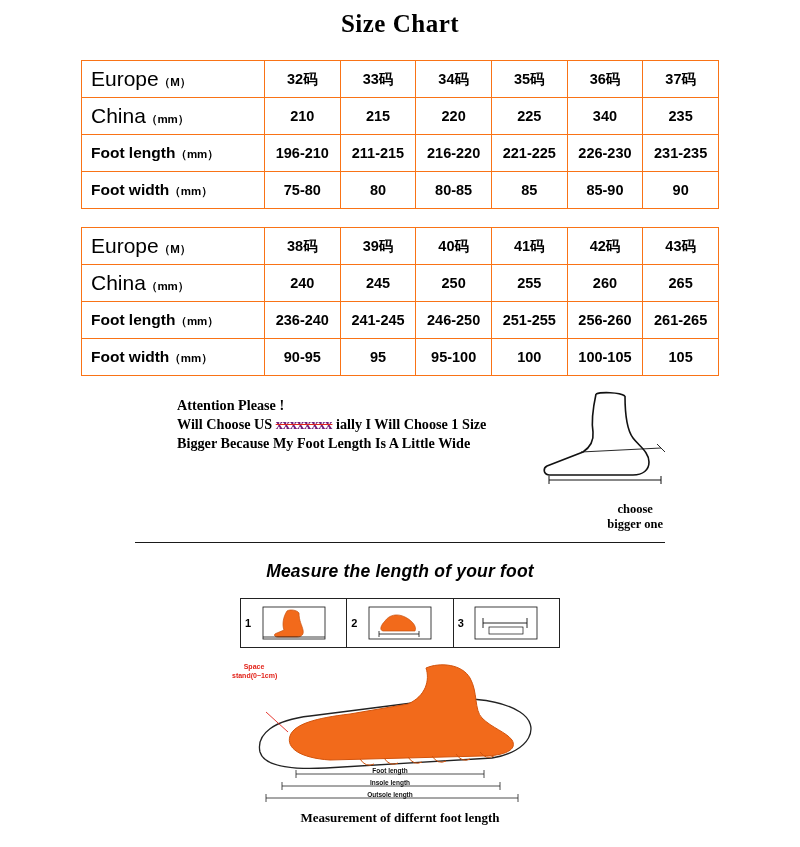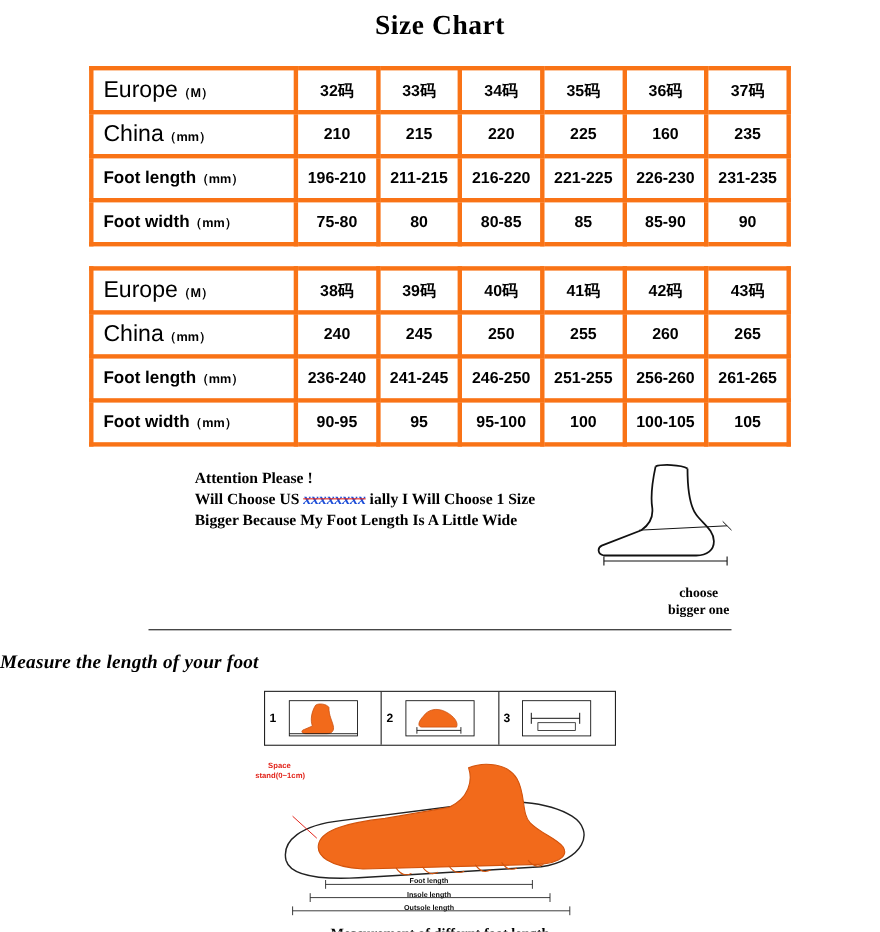--- a/index.html
+++ b/index.html
@@ -44,21 +44,21 @@
   .tbl-wrap {
     width: 638px;
     margin: 0 auto;
   }
   table.size-table {
     width: 100%;
     border-collapse: collapse;
     table-layout: fixed;
   }
   table.size-table td {
-    border: 4px solid #f97316;
+    border: 1px solid #f97316;
     text-align: center;
     vertical-align: middle;
     height: 34px;
     font-family: "Liberation Sans", sans-serif;
     font-size: 14.5px;
     font-weight: bold;
     color: #000;
   }
   table.size-table td.label {
     text-align: left;
@@ -95,24 +95,23 @@
     font-weight: bold;
     font-size: 14.2px;
     line-height: 19px;
     padding-left: 96px;
     padding-top: 6px;
     width: 440px;
     box-sizing: border-box;
   }
   .attention-text .indent { display: inline-block; width: 24px; }
   .strike-red {
-    color: #1d4ed8;
+    color: #701a75;
     text-decoration: line-through;
     text-decoration-color: #e2231a;
-    font-style: italic;
   }
   .choose-bigger {
     position: absolute;
     right: 56px;
     bottom: 6px;
     text-align: center;
     font-family: "Liberation Serif", serif;
     font-weight: bold;
     font-size: 12.5px;
     line-height: 15px;
@@ -125,21 +124,22 @@
 
   .divider {
     width: 530px;
     height: 1px;
     background: #1a1a1a;
     margin: 4px auto 0 auto;
   }
 
   
   .measure-title {
-    font-family: Liberation Serif, serif;
+    text-align: center;
+    font-family: Liberation Sans, sans-serif;
     font-style: italic;
     font-weight: bold;
     font-size: 17.5px;
     margin-top: 18px;
     letter-spacing: 0.2px;
   }
   .steps {
     width: 318px;
     margin: 16px auto 0 auto;
     display: flex;
@@ -219,21 +219,21 @@
         <td class="val-euro">37码</td>
       </tr>
       <tr>
         <td class="label col-label">
           <span class="big">China</span><span class="unit">（mm）</span>
         </td>
         <td>210</td>
         <td>215</td>
         <td>220</td>
         <td>225</td>
-        <td>160</td>
+        <td>340</td>
         <td>235</td>
       </tr>
       <tr>
         <td class="label col-label">
           <span class="med">Foot length</span><span class="unit">（mm）</span>
         </td>
         <td>196-210</td>
         <td>211-215</td>
         <td>216-220</td>
         <td>221-225</td>

